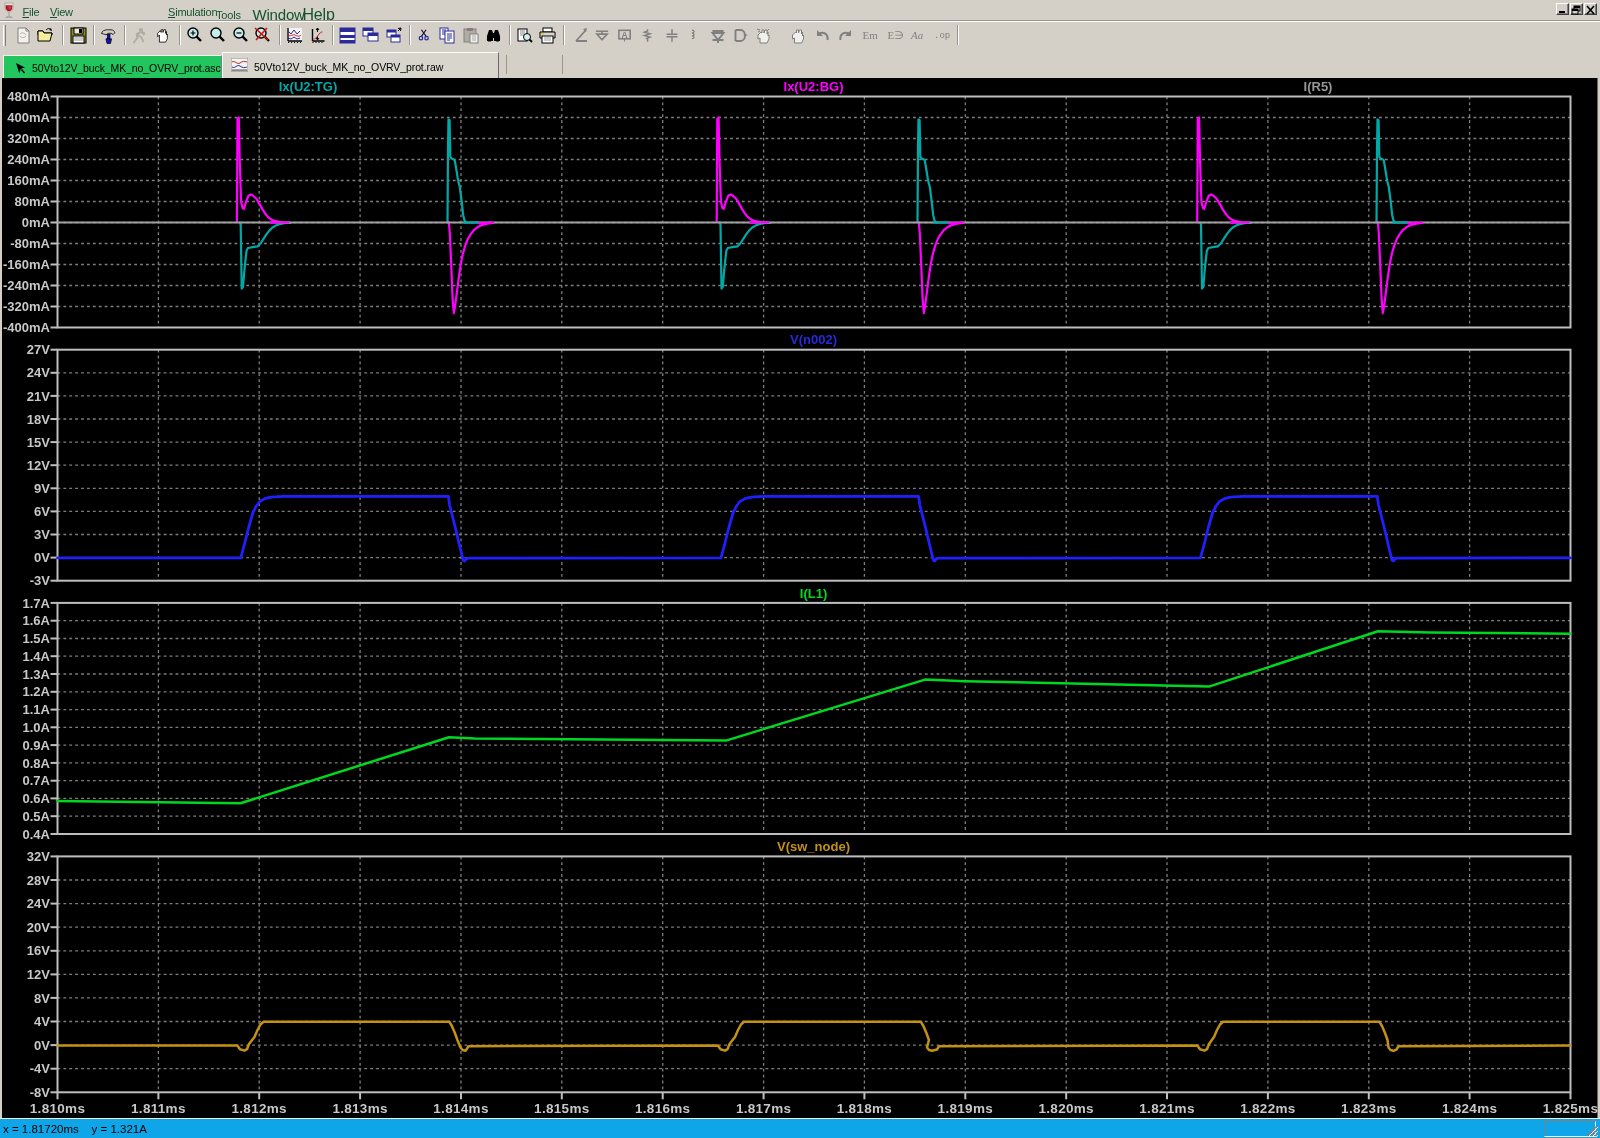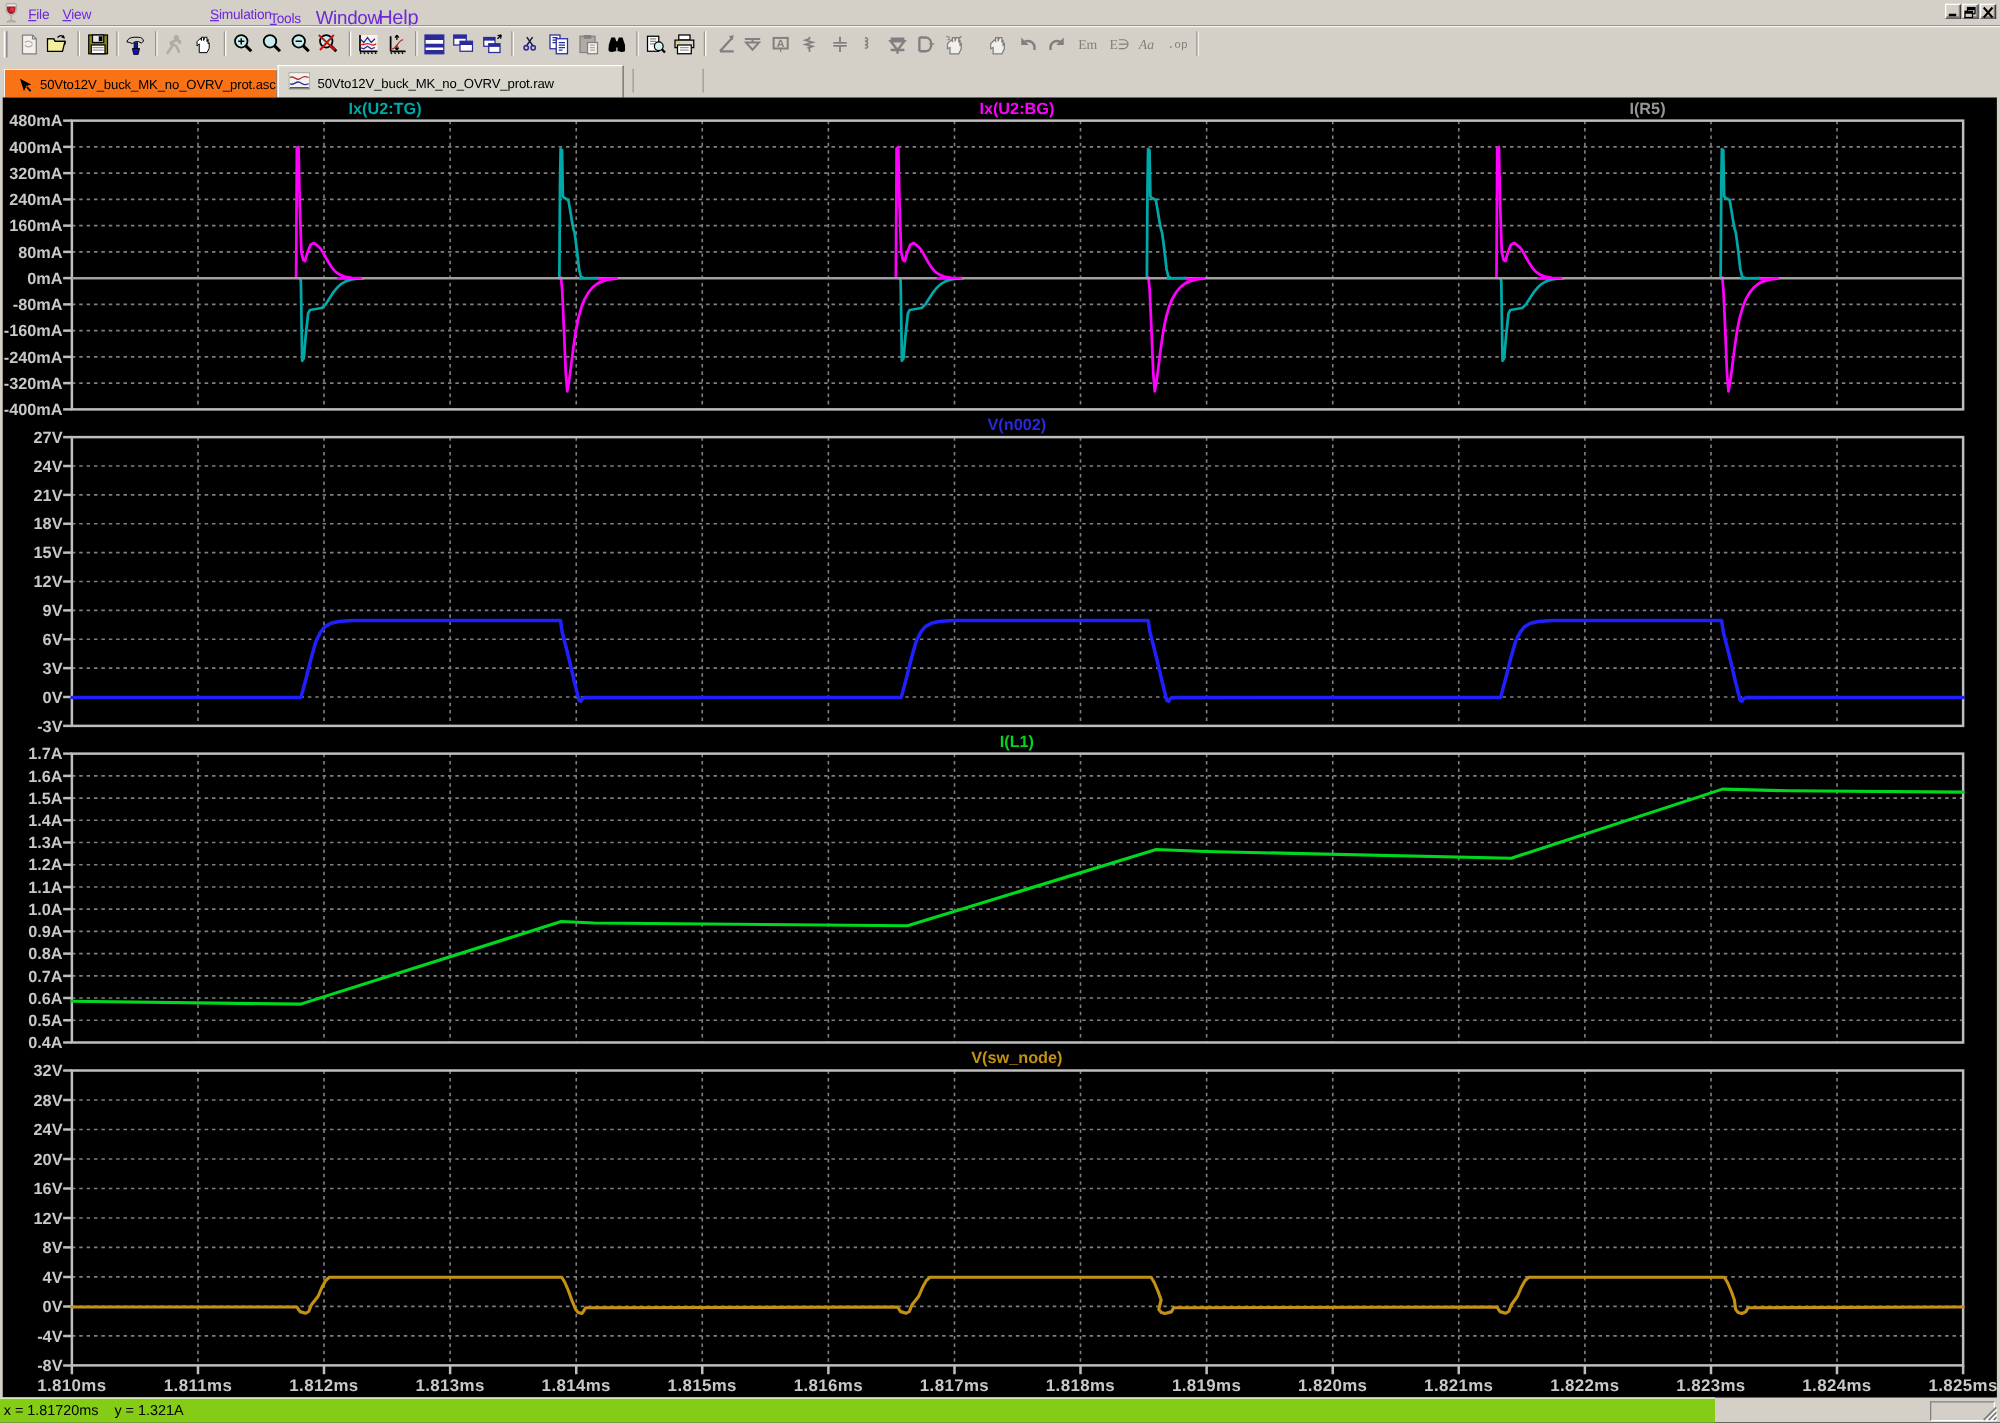--- a/index.html
+++ b/index.html
@@ -1,19 +1,19 @@
 <!DOCTYPE html>
 <html><head><meta charset="utf-8"><style>
 *{margin:0;padding:0;box-sizing:border-box}
 body{width:1600px;height:1138px;position:relative;overflow:hidden;background:#d4d0c8;
  font-family:"Liberation Sans",sans-serif;-webkit-font-smoothing:antialiased}
 </style></head>
 <body>
 
-<div style="position:absolute;left:0;top:0;width:1600px;height:22px;background:#d4d0c8;font-size:12px;color:#6d28d9">
+<div style="position:absolute;left:0;top:0;width:1600px;height:22px;background:#d4d0c8;font-size:12px;color:#14532d">
 <svg style="position:absolute;left:3px;top:2px" width="12" height="17" viewBox="0 0 12 17">
 <path d="M2 1h8v4c0 3-1.6 5-4 5S2 8 2 5z" fill="#e8e6e2" stroke="#9a9890" stroke-width="0.7"></path>
 <path d="M2.6 3.2h6.8V5c0 2.6-1.4 4.2-3.4 4.2S2.6 7.6 2.6 5z" fill="#b01828"></path>
 <circle cx="6.8" cy="5.6" r="1.7" fill="#d0394a"></circle>
 <path d="M6 10v4" stroke="#b0aea8" stroke-width="1.4"></path>
 <path d="M2.5 15.5c1-1.5 6-1.5 7 0z" fill="#d8d6d0" stroke="#9a9890" stroke-width="0.7"></path>
 </svg>
     <span style="position:absolute;left:22.5px;top:5.5px;font-size:11px;letter-spacing:-0.2px"><u>F</u>ile</span>
     <span style="position:absolute;left:50px;top:5.5px;font-size:11px;letter-spacing:-0.2px"><u>V</u>iew</span>
     <span style="position:absolute;left:84px;top:23px;font-size:17px;letter-spacing:-0.2px"><u>P</u>lot Settings</span>
@@ -219,21 +219,21 @@
 <svg style="position:absolute;left:909px;top:5px" width="19" height="17" viewBox="0 0 17 17">
       <text x="1" y="12" font-size="11" font-style="italic" fill="#808080" font-family="Liberation Serif">Aa</text>
     </svg>
 <svg style="position:absolute;left:932px;top:5px" width="19" height="17" viewBox="0 0 17 17">
       <text x="1" y="11" font-size="9" fill="#808080" font-family="Liberation Mono">.op</text>
     </svg>
 <div style="position:absolute;left:957px;top:3px;width:2px;height:20px;border-left:1px solid #9a968e;border-right:1px solid #fff"></div>
 </div>
 
 <div style="position:absolute;left:0px;top:50px;width:1600px;height:28px;background:#d4d0c8">
- <div style="position:absolute;left:3px;top:5px;width:219px;height:23px;background:#f97316;border-top:1px solid #f2f1ee;border-left:1px solid #f2f1ee;border-right:1px solid #808080">
+ <div style="position:absolute;left:3px;top:5px;width:219px;height:23px;background:#22c55e;border-top:1px solid #f2f1ee;border-left:1px solid #f2f1ee;border-right:1px solid #808080">
    <svg style="position:absolute;left:11px;top:6px" width="11" height="12" viewBox="0 0 11 12">
 <path d="M1 1l3.2 10 1.8-4.2L10 5.6z" fill="#000"></path>
         <path d="M6.5 7.5l3 3.5" stroke="#000" stroke-width="1.4"></path>
       </svg>
       <span style="position:absolute;left:28px;top:6px;font-size:10.5px;letter-spacing:-0.1px;color:#000;white-space:nowrap">50Vto12V_buck_MK_no_OVRV_prot.asc</span>
  </div>
  <div style="position:absolute;left:222px;top:2px;width:277px;height:26px;background:#d8d5cd;border-top:1px solid #fff;border-left:1px solid #fff;border-right:1px solid #696969">
    <svg style="position:absolute;left:8px;top:5px" width="17" height="14" viewBox="0 0 17 14">
 <rect x="0" y="0" width="17" height="13" fill="#f4f3ef" stroke="#888"></rect>
 <path d="M1 4c3-2 5 3 8 1s4-2 7-1" stroke="#b03030" fill="none"></path>
@@ -502,21 +502,21 @@
 <polyline points="1393.2,222.6 1407.2,222.4" fill="none" stroke="#00a8a8" stroke-width="2.2" stroke-linejoin="round" stroke-linecap="round"></polyline>
 <polyline points="1408.2,223.3 1422.2,222.6" fill="none" stroke="#ff00ff" stroke-width="2.2" stroke-linejoin="round" stroke-linecap="round"></polyline>
 <polyline points="270.5,222.6 288.5,222.4" fill="none" stroke="#ff00ff" stroke-width="2.2" stroke-linejoin="round" stroke-linecap="round"></polyline>
 <polyline points="750.3,222.6 768.3,222.4" fill="none" stroke="#ff00ff" stroke-width="2.2" stroke-linejoin="round" stroke-linecap="round"></polyline>
 <polyline points="1230.8,222.6 1248.8,222.4" fill="none" stroke="#ff00ff" stroke-width="2.2" stroke-linejoin="round" stroke-linecap="round"></polyline>
 <polyline points="57.5,557.9 240.8,557.9 244.8,543.0 248.8,527.0 252.8,513.0 256.3,506.0 259.8,501.5 264.8,498.6 270.8,497.2 278.8,496.6 283.8,496.4 448.4,496.4 449.6,505.0 452.4,516.0 455.9,530.0 459.4,545.0 461.9,555.0 463.2,560.3 464.7,561.0 466.0,558.9 467.9,558.1 721.0,557.9 725.0,543.0 729.0,527.0 733.0,513.0 736.5,506.0 740.0,501.5 745.0,498.6 751.0,497.2 759.0,496.6 764.0,496.4 918.6,496.4 919.8,505.0 922.6,516.0 926.1,530.0 929.6,545.0 932.1,555.0 933.4,560.3 934.9,561.0 936.2,558.9 938.1,558.1 1200.5,557.9 1204.5,543.0 1208.5,527.0 1212.5,513.0 1216.0,506.0 1219.5,501.5 1224.5,498.6 1230.5,497.2 1238.5,496.6 1243.5,496.4 1377.3,496.4 1378.5,505.0 1381.3,516.0 1384.8,530.0 1388.3,545.0 1390.8,555.0 1392.1,560.3 1393.6,561.0 1394.9,558.9 1396.8,558.1 1570.5,557.9" fill="none" stroke="#2020ff" stroke-width="2.8" stroke-linejoin="round" stroke-linecap="round"></polyline>
 <polyline points="57.5,801.0 240.5,803.3 449.0,737.2 475.0,738.4 726.0,740.6 925.0,679.6 965.0,681.2 1209.0,686.6 1378.0,631.3 1430.0,632.6 1570.5,633.7" fill="none" stroke="#00d820" stroke-width="2.5" stroke-linejoin="round" stroke-linecap="round"></polyline>
 <polyline points="57.5,1045.6 237.5,1045.6 240.0,1049.3 244.5,1050.6 247.0,1049.2 249.0,1044.0 254.5,1037.0 257.5,1030.0 260.5,1024.5 263.5,1021.8 449.4,1021.8 451.9,1026.0 454.9,1033.0 457.4,1040.0 460.5,1047.5 462.5,1050.0 465.5,1050.8 466.5,1049.5 468.5,1046.2 718.0,1045.6 720.5,1049.3 725.0,1050.6 727.5,1049.2 729.5,1044.0 735.0,1037.0 738.0,1030.0 741.0,1024.5 744.0,1021.8 920.9,1021.8 923.4,1026.0 926.4,1033.0 928.9,1040.0 927.0,1047.5 929.0,1050.0 932.0,1050.8 937.0,1049.5 939.0,1046.2 1197.5,1045.6 1200.0,1049.3 1204.5,1050.6 1207.0,1049.2 1209.0,1044.0 1214.0,1037.0 1217.0,1030.0 1220.0,1024.5 1223.0,1021.8 1379.5,1021.8 1382.0,1026.0 1385.0,1033.0 1387.5,1040.0 1388.5,1047.5 1390.5,1050.0 1393.5,1050.8 1396.5,1049.5 1398.5,1046.2 1570.5,1045.6" fill="none" stroke="#c39114" stroke-width="2.5" stroke-linejoin="round" stroke-linecap="round"></polyline>
 </svg>
 
-<div style="position:absolute;left:0px;top:1118px;width:1372px;height:20px;background:#84cc16;border-top:1px solid #f2f1ee">
+<div style="position:absolute;left:0px;top:1118px;width:1600px;height:20px;background:#0ea5e9;border-top:1px solid #f2f1ee">
  <span style="position:absolute;left:3px;top:4px;font-size:11.5px;color:#000">x = 1.81720ms&nbsp;&nbsp;&nbsp;&nbsp;y = 1.321A</span>
  <div style="position:absolute;left:1544px;top:2px;width:52px;height:16px;border-top:1px solid #808080;border-left:1px solid #808080;border-bottom:1px solid #fff;border-right:1px solid #fff"></div>
  <svg style="position:absolute;left:1586px;top:6px" width="12" height="12" viewBox="0 0 12 12">
       <path d="M11 1L1 11M11 5L5 11M11 9l-2 2" stroke="#808080" stroke-width="1.5"></path>
       <path d="M12 2L2 12M12 6L6 12M12 10l-2 2" stroke="#fff"></path>
     </svg>
 </div>
 
 <div style="position:absolute;left:0;top:78px;width:2px;height:1040px;background:#d4d0c8"></div>
 <div style="position:absolute;left:1597.5px;top:78px;width:2.5px;height:1040px;background:#d4d0c8"></div>

